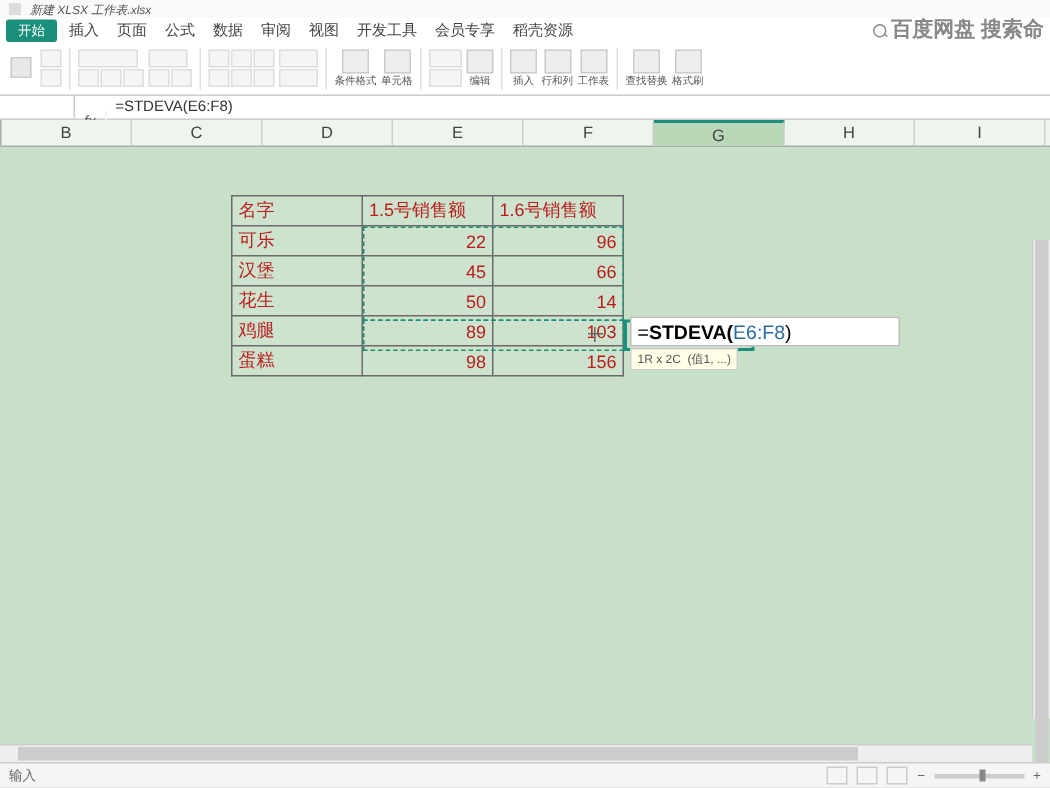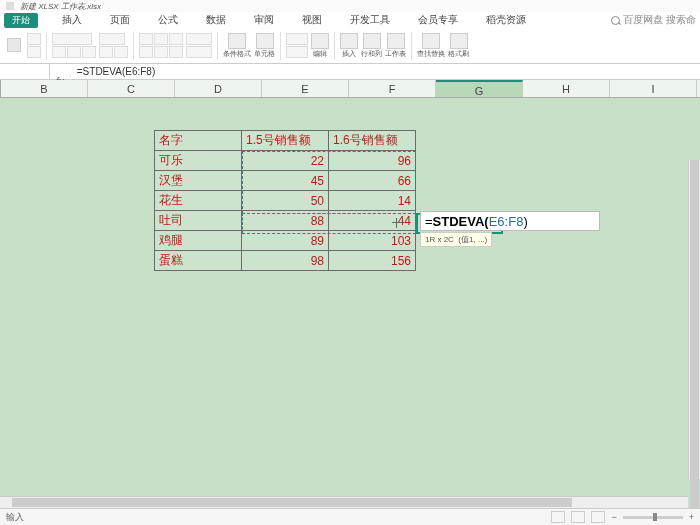--- a/index.html
+++ b/index.html
@@ -1,24 +1,24 @@
 <!DOCTYPE html>
 <html><head>
 <meta charset="utf-8">
 <style>
 * { box-sizing: border-box; margin: 0; padding: 0; font-family: "Microsoft YaHei", Arial, sans-serif; }
 body { width: 700px; height: 525px; background: #f0f0f0; overflow: hidden; font-size: 11px; position: relative; }
 
 .titlebar { height: 12px; background: #fafafa; display: flex; align-items: center; gap: 6px; padding: 0 6px; font-size: 8px; color: #555; font-style: italic; }
 .titlebar .icon { width: 8px; height: 8px; background: #ddd; }
 
-.menu-row { height: 16px; background: #fff; display: flex; align-items: center; padding: 0 4px; gap: 20px; font-size: 10px; color: #444; }
+.menu-row { height: 16px; background: #fff; display: flex; align-items: center; padding: 0 4px; gap: 4px; font-size: 10px; color: #444; }
 .menu-row .start { background: #1a8f7a; color: #fff; padding: 1px 8px; border-radius: 2px; font-size: 9px; }
 .menu-row .item { padding: 0 4px; cursor: pointer; }
-.menu-row .search-hint { margin-left: auto; color: #888; font-size: 10px; display: flex; align-items: center; gap: 3px; }
+.menu-row .search-hint { margin-left: auto; color: #888; font-size: 14px; display: flex; align-items: center; gap: 3px; font-weight: bold; }
 .menu-row .search-hint .sicon { width: 9px; height: 9px; border: 1px solid #888; border-radius: 50%; position: relative; }
 .menu-row .search-hint .sicon:after { content: ""; position: absolute; width: 3px; height: 1px; background: #888; right: -2px; bottom: 0; transform: rotate(45deg); }
 
 .ribbon { height: 36px; background: #fff; border-bottom: 1px solid #ccc; display: flex; align-items: center; padding: 2px 4px; gap: 3px; overflow: hidden; }
 .rib-btn { width: 20px; height: 28px; display: flex; flex-direction: column; align-items: center; justify-content: center; font-size: 7px; color: #555; }
 .rib-btn .ic { width: 14px; height: 14px; background: #e8e8e8; border: 1px solid #ccc; margin-bottom: 1px; }
 .rib-mini { width: 14px; height: 12px; background: #f5f5f5; border: 1px solid #ddd; }
 .rib-group { display: flex; flex-direction: column; gap: 1px; }
 .rib-sep { width: 1px; height: 28px; background: #e0e0e0; margin: 0 2px; }
 .rib-wide { display: flex; flex-direction: column; align-items: center; font-size: 7px; color: #555; }
@@ -207,25 +207,20 @@
           <td>汉堡</td>
           <td class="num">45</td>
           <td class="num">66</td>
         </tr>
     <tr>
           <td>花生</td>
           <td class="num">50</td>
           <td class="num">14</td>
         </tr>
     <tr>
-          <td>吐司</td>
-          <td class="num">88</td>
-          <td class="num">44</td>
-        </tr>
-    <tr>
           <td>鸡腿</td>
           <td class="num">89</td>
           <td class="num">103</td>
         </tr>
     <tr>
           <td>蛋糕</td>
           <td class="num">98</td>
           <td class="num">156</td>
         </tr>
   </tbody>

